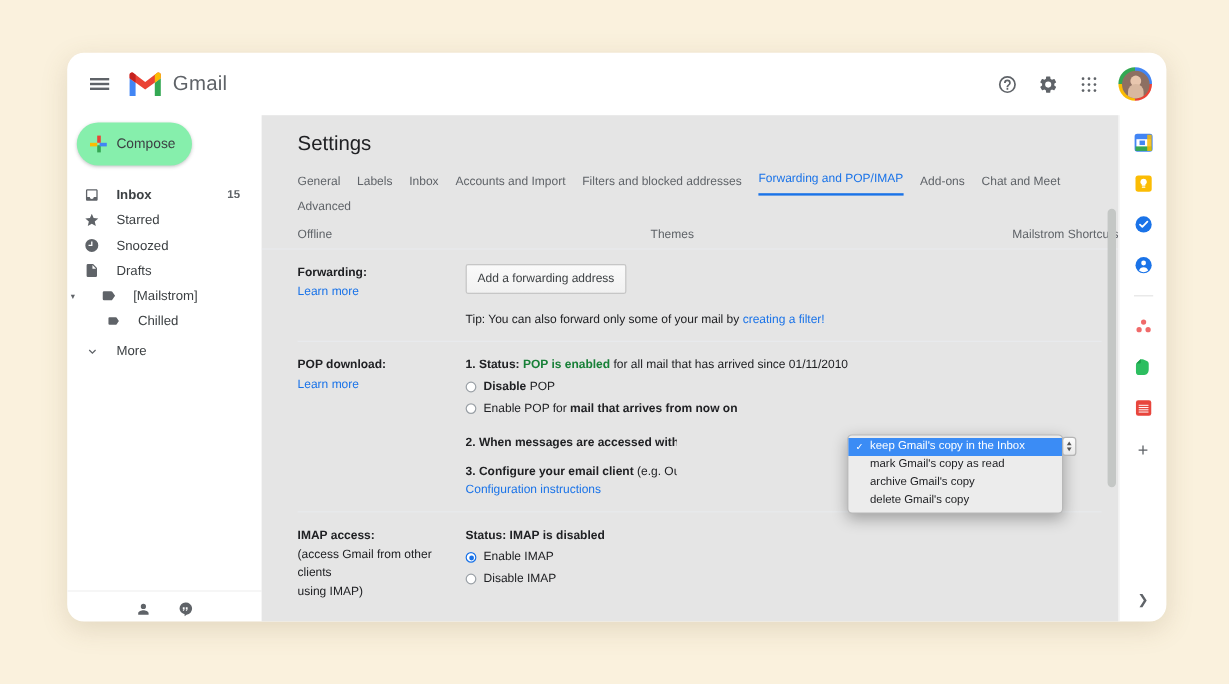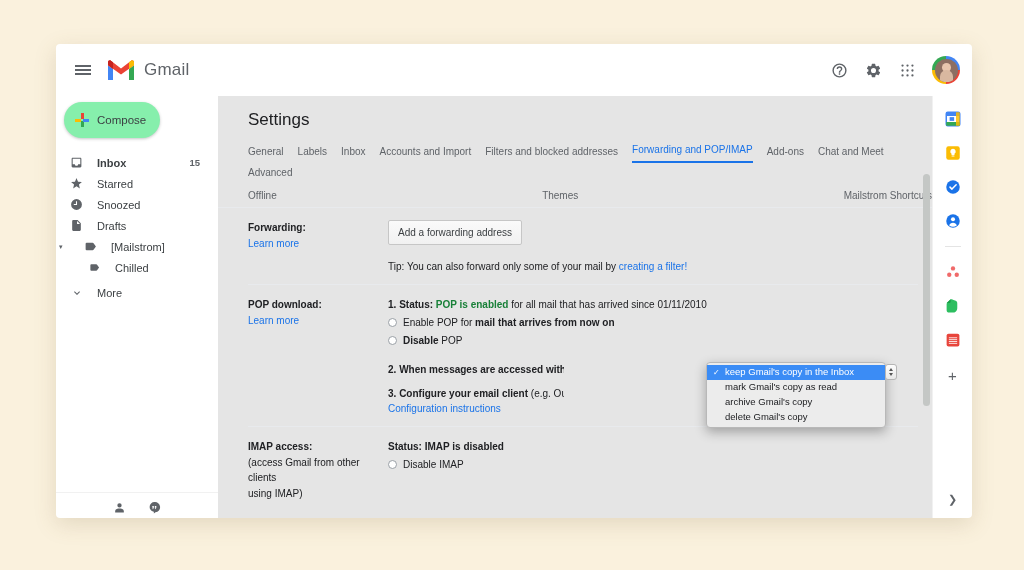--- a/index.html
+++ b/index.html
@@ -7,21 +7,21 @@
     width: 1024px; height: 570px;
     background: #faf1dd;
     font-family: "Liberation Sans", sans-serif;
     overflow: hidden;
   }
   #window {
     position: absolute;
     left: 56px; top: 44px;
     width: 916px; height: 474px;
     background: #ffffff;
-    border-radius: 4px;
+    border-radius: 14px;
     overflow: hidden;
     box-shadow: 0 6px 22px rgba(120,100,60,.18);
   }
 
   
   #topbar { height: 52px; display: flex; align-items: center; padding: 0 12px 0 10px; }
   .hamburger { width: 34px; height: 34px; display:flex; align-items:center; justify-content:center; border-radius:50%; cursor:pointer; }
   .hamburger span { display:block; width:16px; height:1.8px; background:#5f6368; margin:2px 0; }
   .gmail-logo { display:flex; align-items:center; gap:8px; margin-left:6px; }
   .mlogo { width:30px; height:22px; position:relative; }
@@ -332,25 +332,25 @@
           <div class="secbody">
 
             <div>
               <span class="numhead">1.</span>
               <span class="numhead">Status:</span>
               <span class="green">POP is enabled</span><span> for all mail that has arrived since 01/11/2010</span>
             </div>
 
             <div class="optline">
               <span class="radio"></span>
-              <span><span>Enable POP for </span><b>mail that arrives from now on</b><span></span></span>
+              <span><span></span><b>Disable</b><span> POP</span></span>
             </div>
             <div class="optline">
               <span class="radio"></span>
-              <span><span></span><b>Disable</b><span> POP</span></span>
+              <span><span>Enable POP for </span><b>mail that arrives from now on</b><span></span></span>
             </div>
 
             <div class="blockgap truncrow" style="position:relative; height:18px;">
               <div class="truncbox" style="width:176px;">
                 <span class="numhead">2.</span>
                 <span class="numhead">When messages are accessed with POP</span>
               </div>
 
               <div class="dropdown">
                 <div class="ddopt sel">
@@ -392,20 +392,24 @@
           <div class="seclabel">
             <b>IMAP access:</b><br>
             <span class="sub">(access Gmail from other clients</span><br>
             <span class="sub">using IMAP)</span><br>
             
           </div>
           <div class="secbody">
             <div style="font-weight:bold;">Status: IMAP is disabled</div>
 
             <div class="optline">
+              <span class="radio on"></span>
+              <span>Enable IMAP</span>
+            </div>
+            <div class="optline">
               <span class="radio"></span>
               <span>Disable IMAP</span>
             </div>
 
           </div>
         </div>
       </div>
 
       <div class="vscroll"></div>
     </div>

